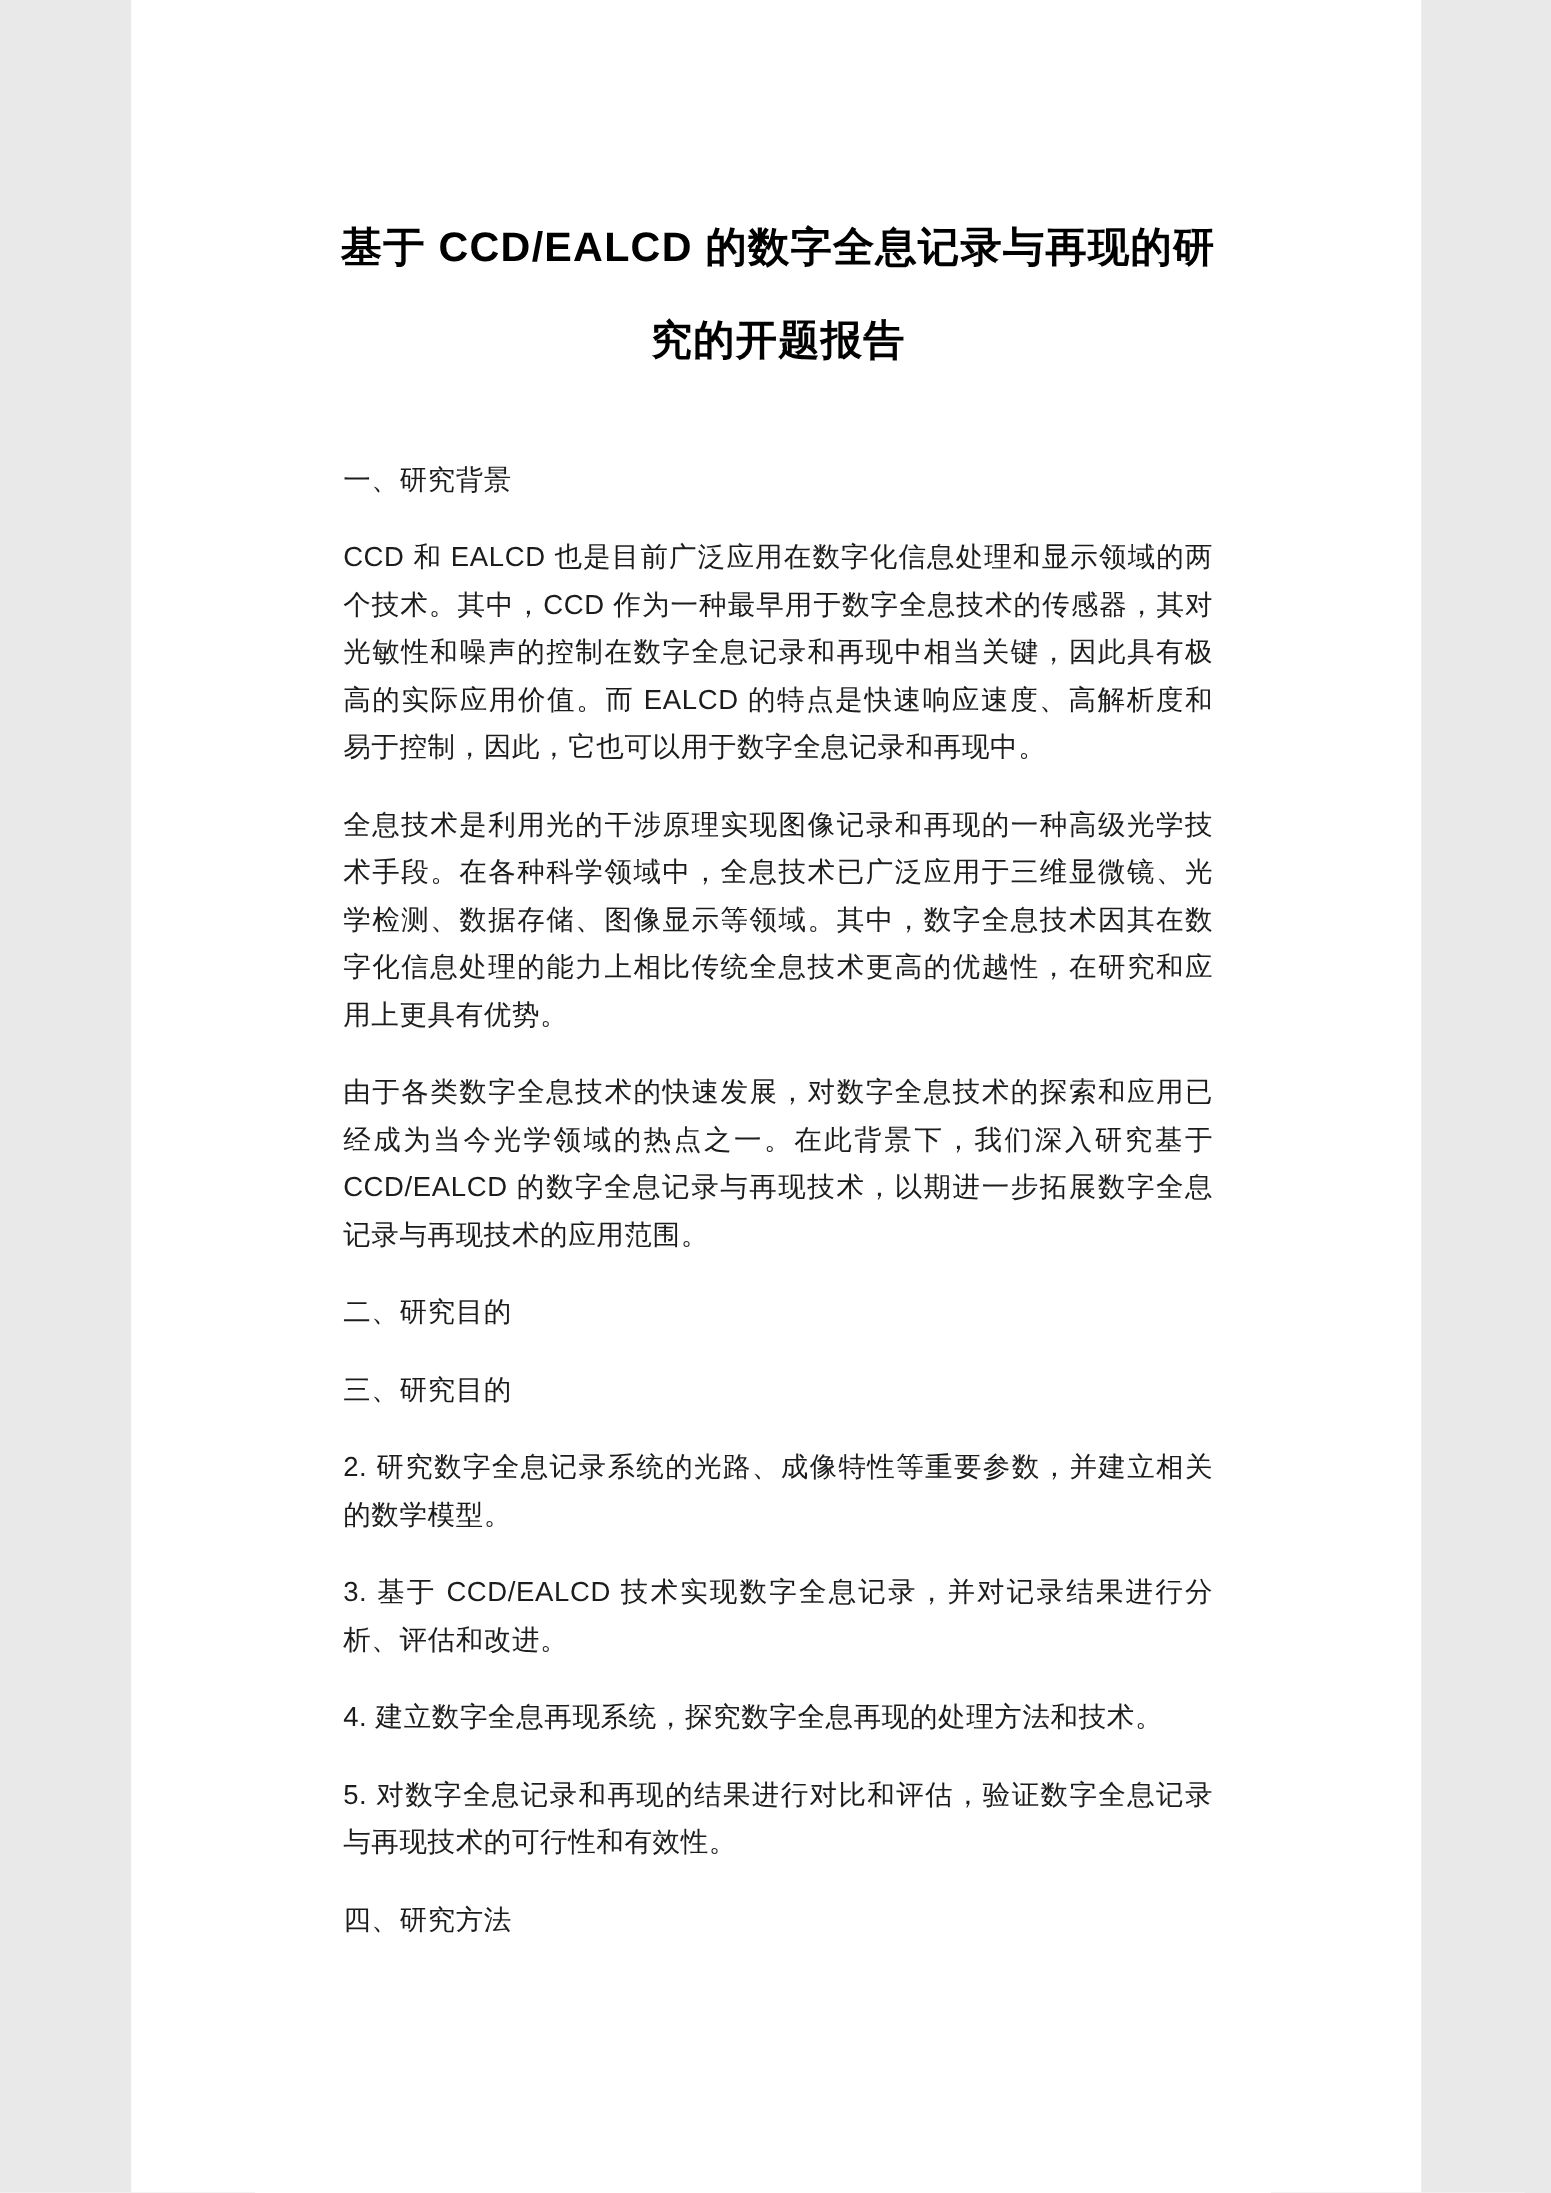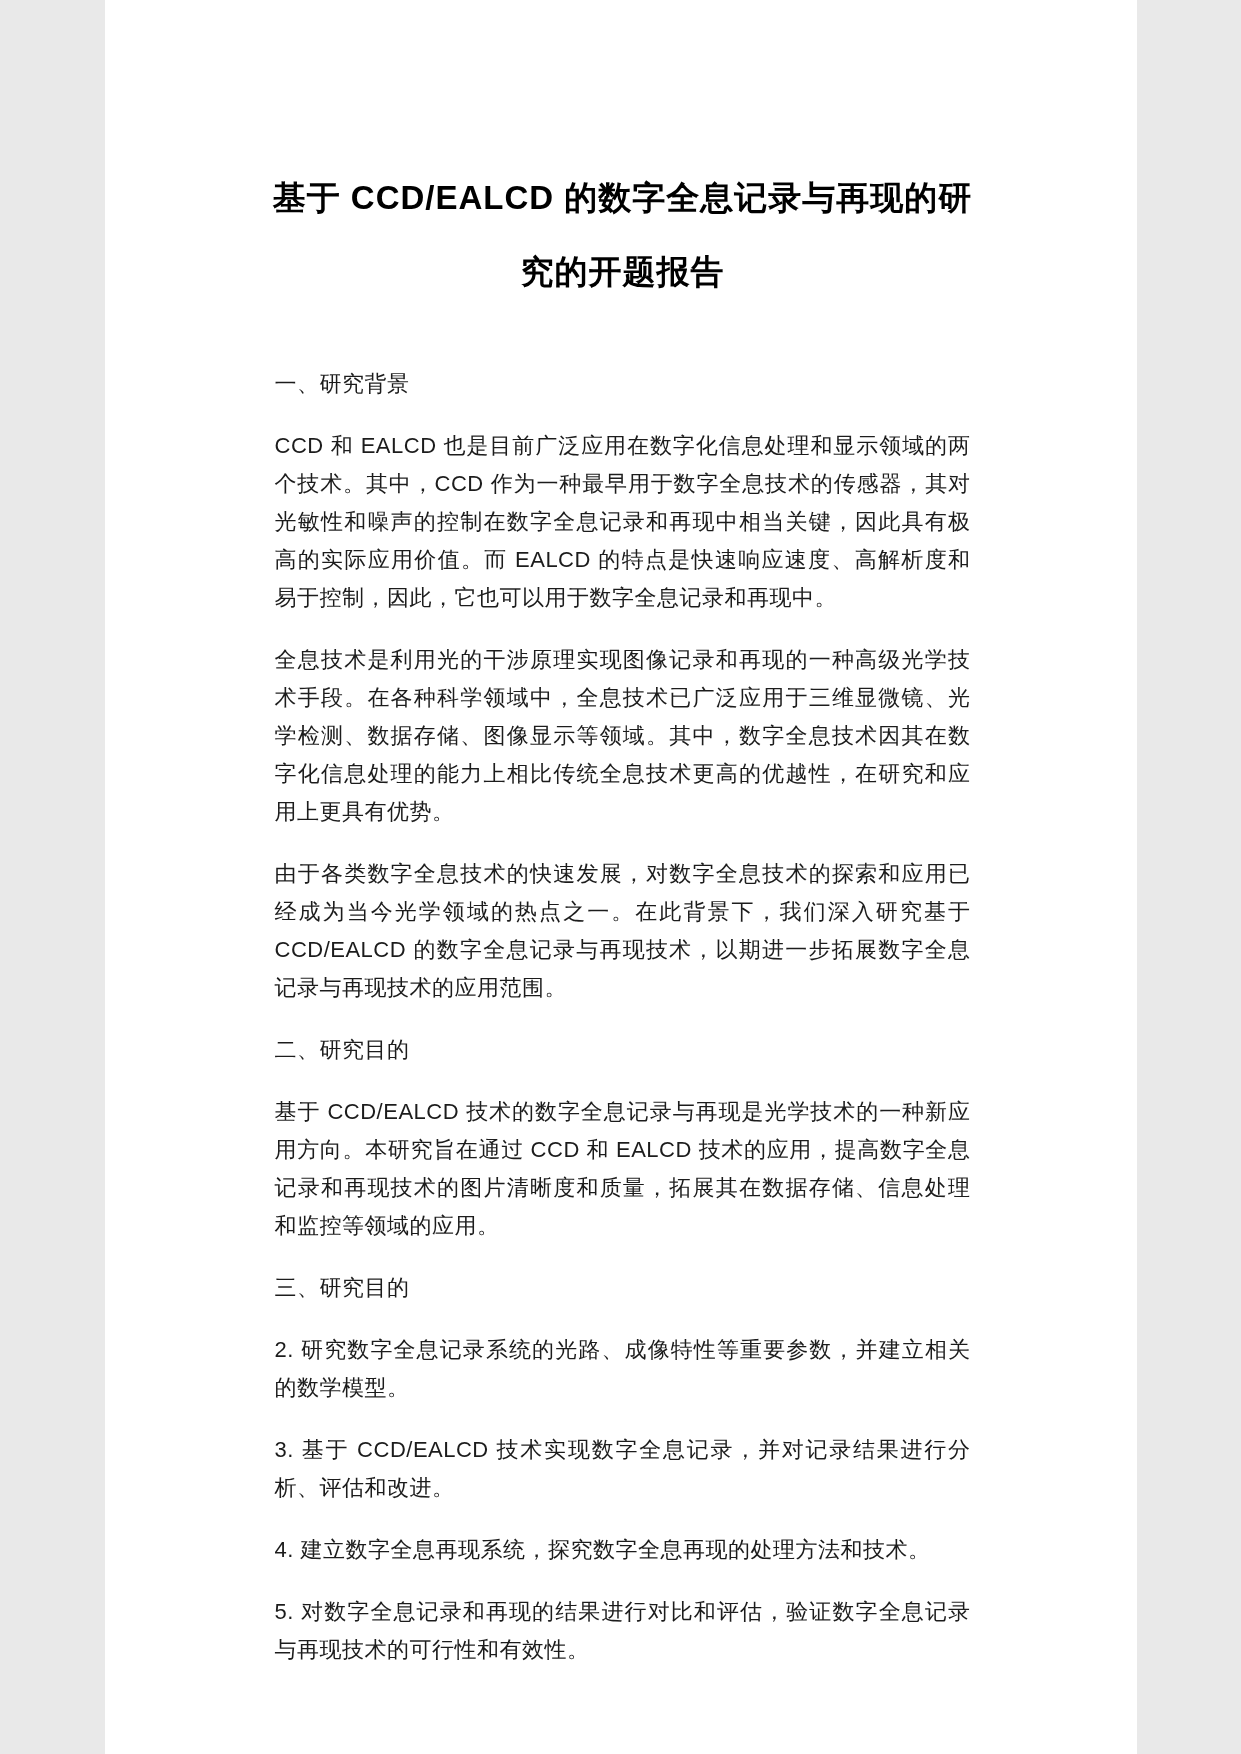--- a/index.html
+++ b/index.html
@@ -51,27 +51,27 @@
   <p class="block heading">一、研究背景</p>
 
   <p class="block">CCD 和 EALCD 也是目前广泛应用在数字化信息处理和显示领域的两个技术。其中，CCD 作为一种最早用于数字全息技术的传感器，其对光敏性和噪声的控制在数字全息记录和再现中相当关键，因此具有极高的实际应用价值。而 EALCD 的特点是快速响应速度、高解析度和易于控制，因此，它也可以用于数字全息记录和再现中。</p>
 
   <p class="block">全息技术是利用光的干涉原理实现图像记录和再现的一种高级光学技术手段。在各种科学领域中，全息技术已广泛应用于三维显微镜、光学检测、数据存储、图像显示等领域。其中，数字全息技术因其在数字化信息处理的能力上相比传统全息技术更高的优越性，在研究和应用上更具有优势。</p>
 
   <p class="block">由于各类数字全息技术的快速发展，对数字全息技术的探索和应用已经成为当今光学领域的热点之一。在此背景下，我们深入研究基于 CCD/EALCD 的数字全息记录与再现技术，以期进一步拓展数字全息记录与再现技术的应用范围。</p>
 
   <p class="block heading">二、研究目的</p>
 
-  <p class="block">基于 CCD/EALCD 技术的数字全息记录与再现是光学技术的一种新应用方向。本研究旨在通过 CCD 和 EALCD 技术的应用，提高数字全息记录和再现技术的图片清晰度和质量，拓展其在数据存储、信息处理和监控等领域的应用。</p>
 
   <p class="block heading">三、研究目的</p>
 
 
   <p class="block">2. 研究数字全息记录系统的光路、成像特性等重要参数，并建立相关的数学模型。</p>
 
   <p class="block">3. 基于 CCD/EALCD 技术实现数字全息记录，并对记录结果进行分析、评估和改进。</p>
 
   <p class="block">4. 建立数字全息再现系统，探究数字全息再现的处理方法和技术。</p>
 
   <p class="block">5. 对数字全息记录和再现的结果进行对比和评估，验证数字全息记录与再现技术的可行性和有效性。</p>
 
+  <p class="block heading">四、研究方法</p>
 
 </div>
 
 </body></html>

